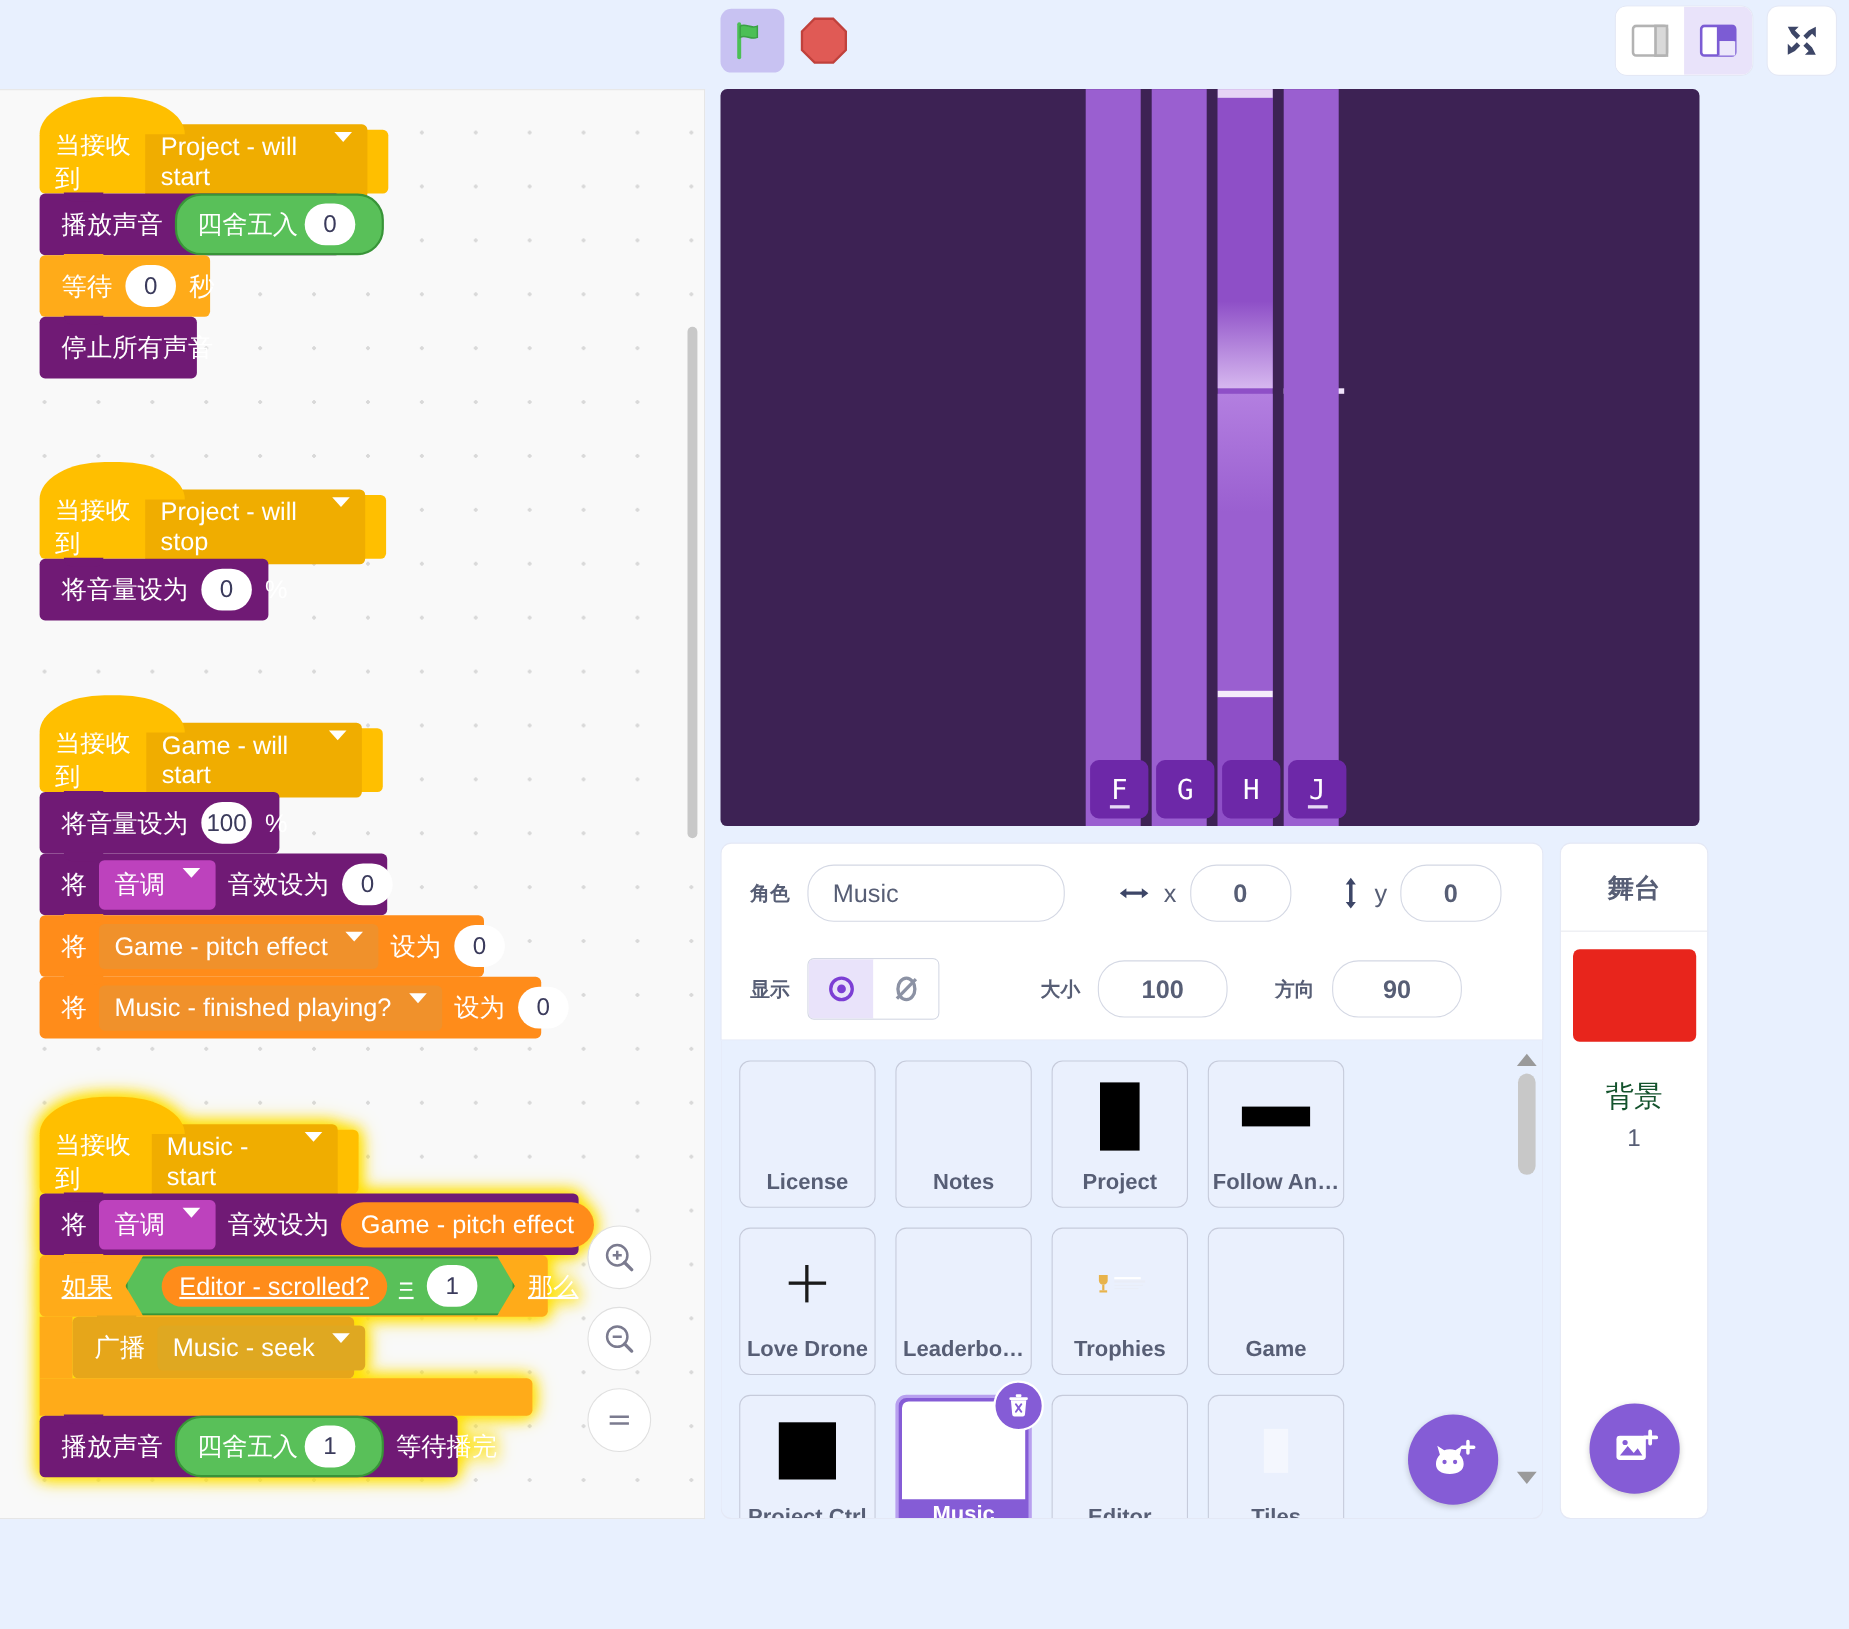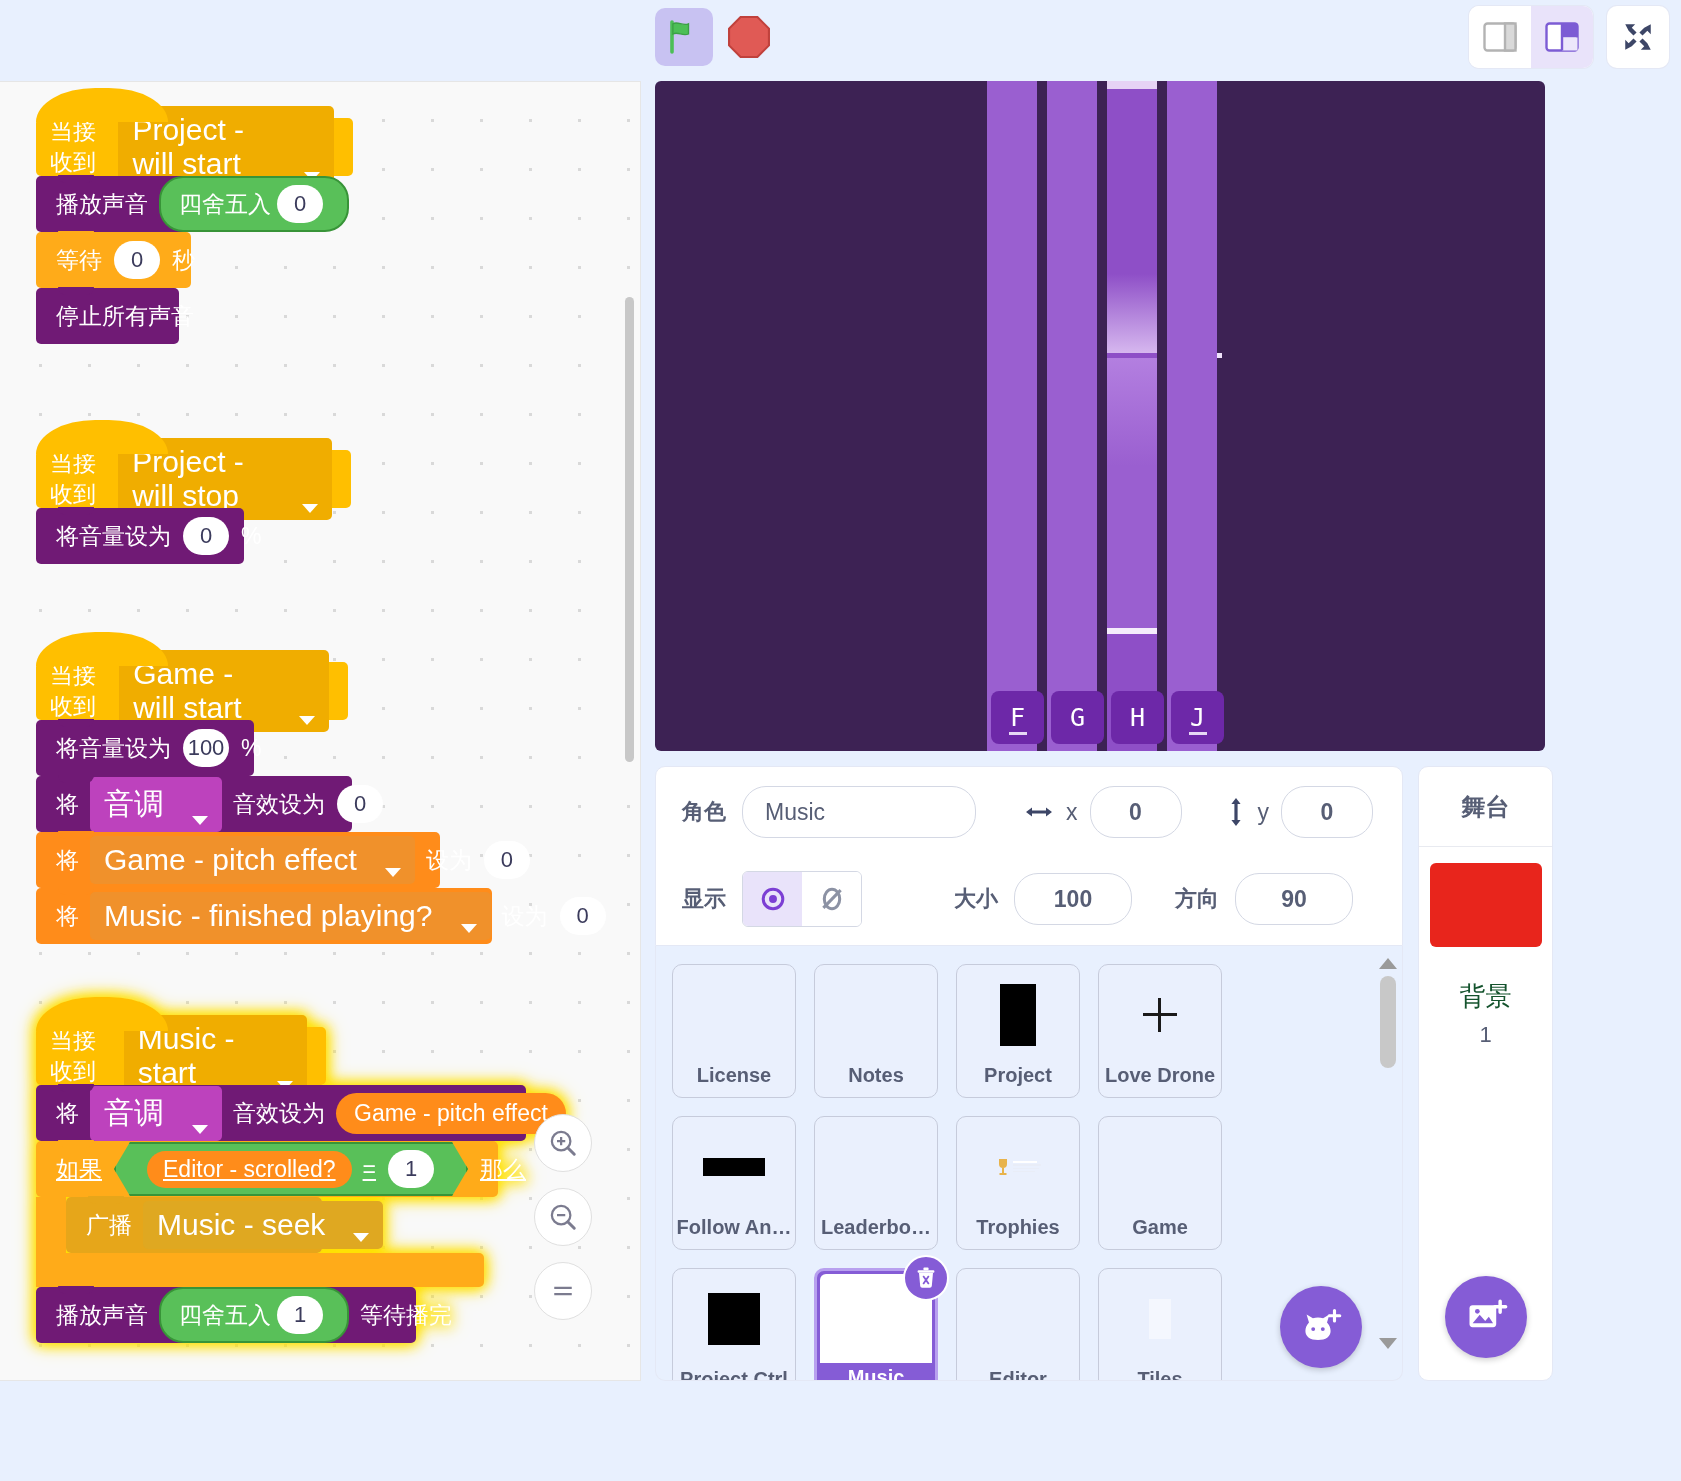--- a/index.html
+++ b/index.html
@@ -77,22 +77,22 @@
   
   .c-event { background: #ffbf00; }
   .c-event-in { background: #f0ad00; }
   .c-sound { background: #701a75; }
   .c-sound-in { background: #bd42bd; }
   .c-control { background: #ffab19; }
   .c-var { background: #ff8c1a; }
   .c-ctrl-lite { background: #e6a61a; }
 
   .drop {
-    display: inline-flex; align-items: flex-end; gap: 28px;
-    padding: 7px 14px; border-radius: 5px; font-size: 30px; color: #fff;
+    display: inline-flex; align-items: flex-start; gap: 16px;
+    padding: 7px 14px; border-radius: 5px; font-size: 23px; color: #fff;
     margin: 0 5px;
   }
   .caret { width: 0; height: 0; border-left: 8px solid transparent; border-right: 8px solid transparent; border-top: 9px solid #fff; }
   .numfield {
     display: inline-flex; align-items: center; justify-content: center;
     background: #fff; color: #3b3b5c; border-radius: 24px;
     min-width: 46px; height: 38px; padding: 0 14px; font-size: 22px; margin: 0 6px;
   }
   .reporter {
     display: inline-flex; align-items: center; justify-content: center;
@@ -128,21 +128,21 @@
     font-family: "DejaVu Sans Mono", monospace;
   }
   .keycap .u { position:absolute; bottom:9px; width:18px; height:3px; background:#e6d8f5; }
 
   
   #sprite-info {
     position: absolute; left: 655px; top: 766px; width: 748px; height: 180px;
     background: #fff; border: 1px solid #e4e8f5; border-radius: 10px 10px 0 0;
   }
   .si-row { display: flex; align-items: center; height: 90px; padding-left: 26px; }
-  .si-lbl { font-size: 22px; color: #575e75; font-weight: bold; margin-right: 16px; }
+  .si-lbl { font-size: 18px; color: #575e75; font-weight: bold; margin-right: 16px; }
   .si-input {
     border: 1px solid #d4d8e4; border-radius: 24px; height: 52px;
     display: flex; align-items: center; padding: 0 22px;
     font-size: 23px; color: #575e75; background: #fff;
   }
   .si-input.name { width: 234px; }
   .si-input.num { width: 92px; justify-content: center; font-weight: bold; }
   .si-input.num-wide { width: 118px; justify-content: center; font-weight: bold; }
   .vis-group {
     display: flex; border: 1px solid #d4d8e4; border-radius: 6px; overflow: hidden; height: 56px;
@@ -531,32 +531,32 @@
           <div class="tile-name">Notes</div>
         </div>
         <div class="sprite-tile">
           <div class="tile-thumb">
             <div style="width:36px;height:62px;background:#000;"></div>
           </div>
           <div class="tile-name">Project</div>
         </div>
         <div class="sprite-tile">
           <div class="tile-thumb">
+            <div style="width:62px;height:18px;background:#000;"></div>
+          </div>
+          <div class="tile-name">Follow An…</div>
+        </div>
+        <div class="sprite-tile">
+          <div class="tile-thumb">
             <div style="position:relative;width:34px;height:34px;">
               <div style="position:absolute;left:15px;top:0;width:3px;height:34px;background:#1a1a1a;"></div>
               <div style="position:absolute;top:15px;left:0;height:3px;width:34px;background:#1a1a1a;"></div>
             </div>
           </div>
           <div class="tile-name">Love Drone</div>
-        </div>
-        <div class="sprite-tile">
-          <div class="tile-thumb">
-            <div style="width:62px;height:18px;background:#000;"></div>
-          </div>
-          <div class="tile-name">Follow An…</div>
         </div>
         <div class="sprite-tile">
           <div class="tile-thumb"></div>
           <div class="tile-name">Leaderbo…</div>
         </div>
         <div class="sprite-tile">
           <div class="tile-thumb">
             <div style="display:flex;align-items:center;gap:3px;">
               <svg width="14" height="20" viewBox="0 0 14 20">
                 <path d="M3 2 h8 v5 a4 4 0 0 1 -8 0 z" fill="#e8b34b"></path>

